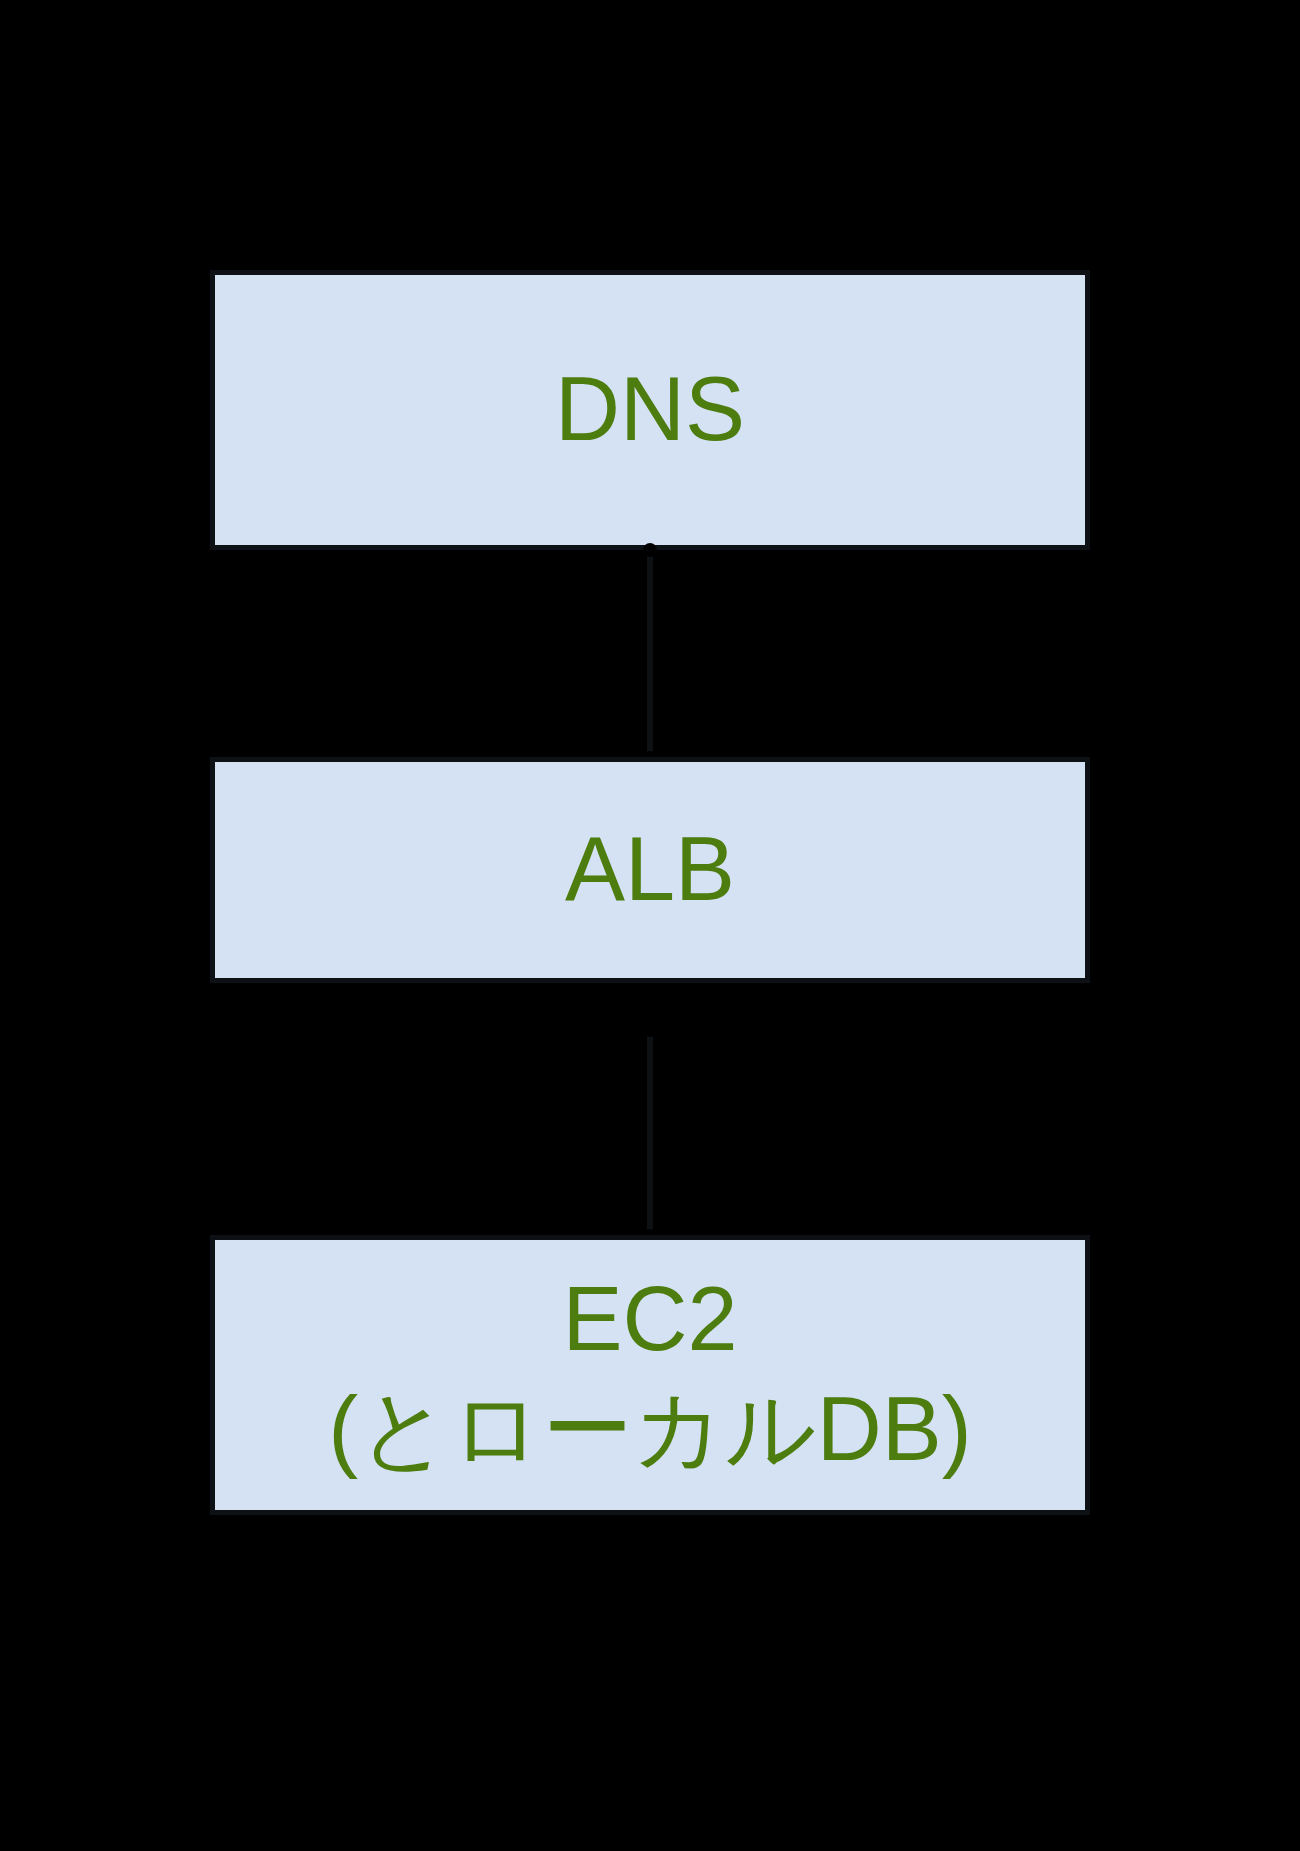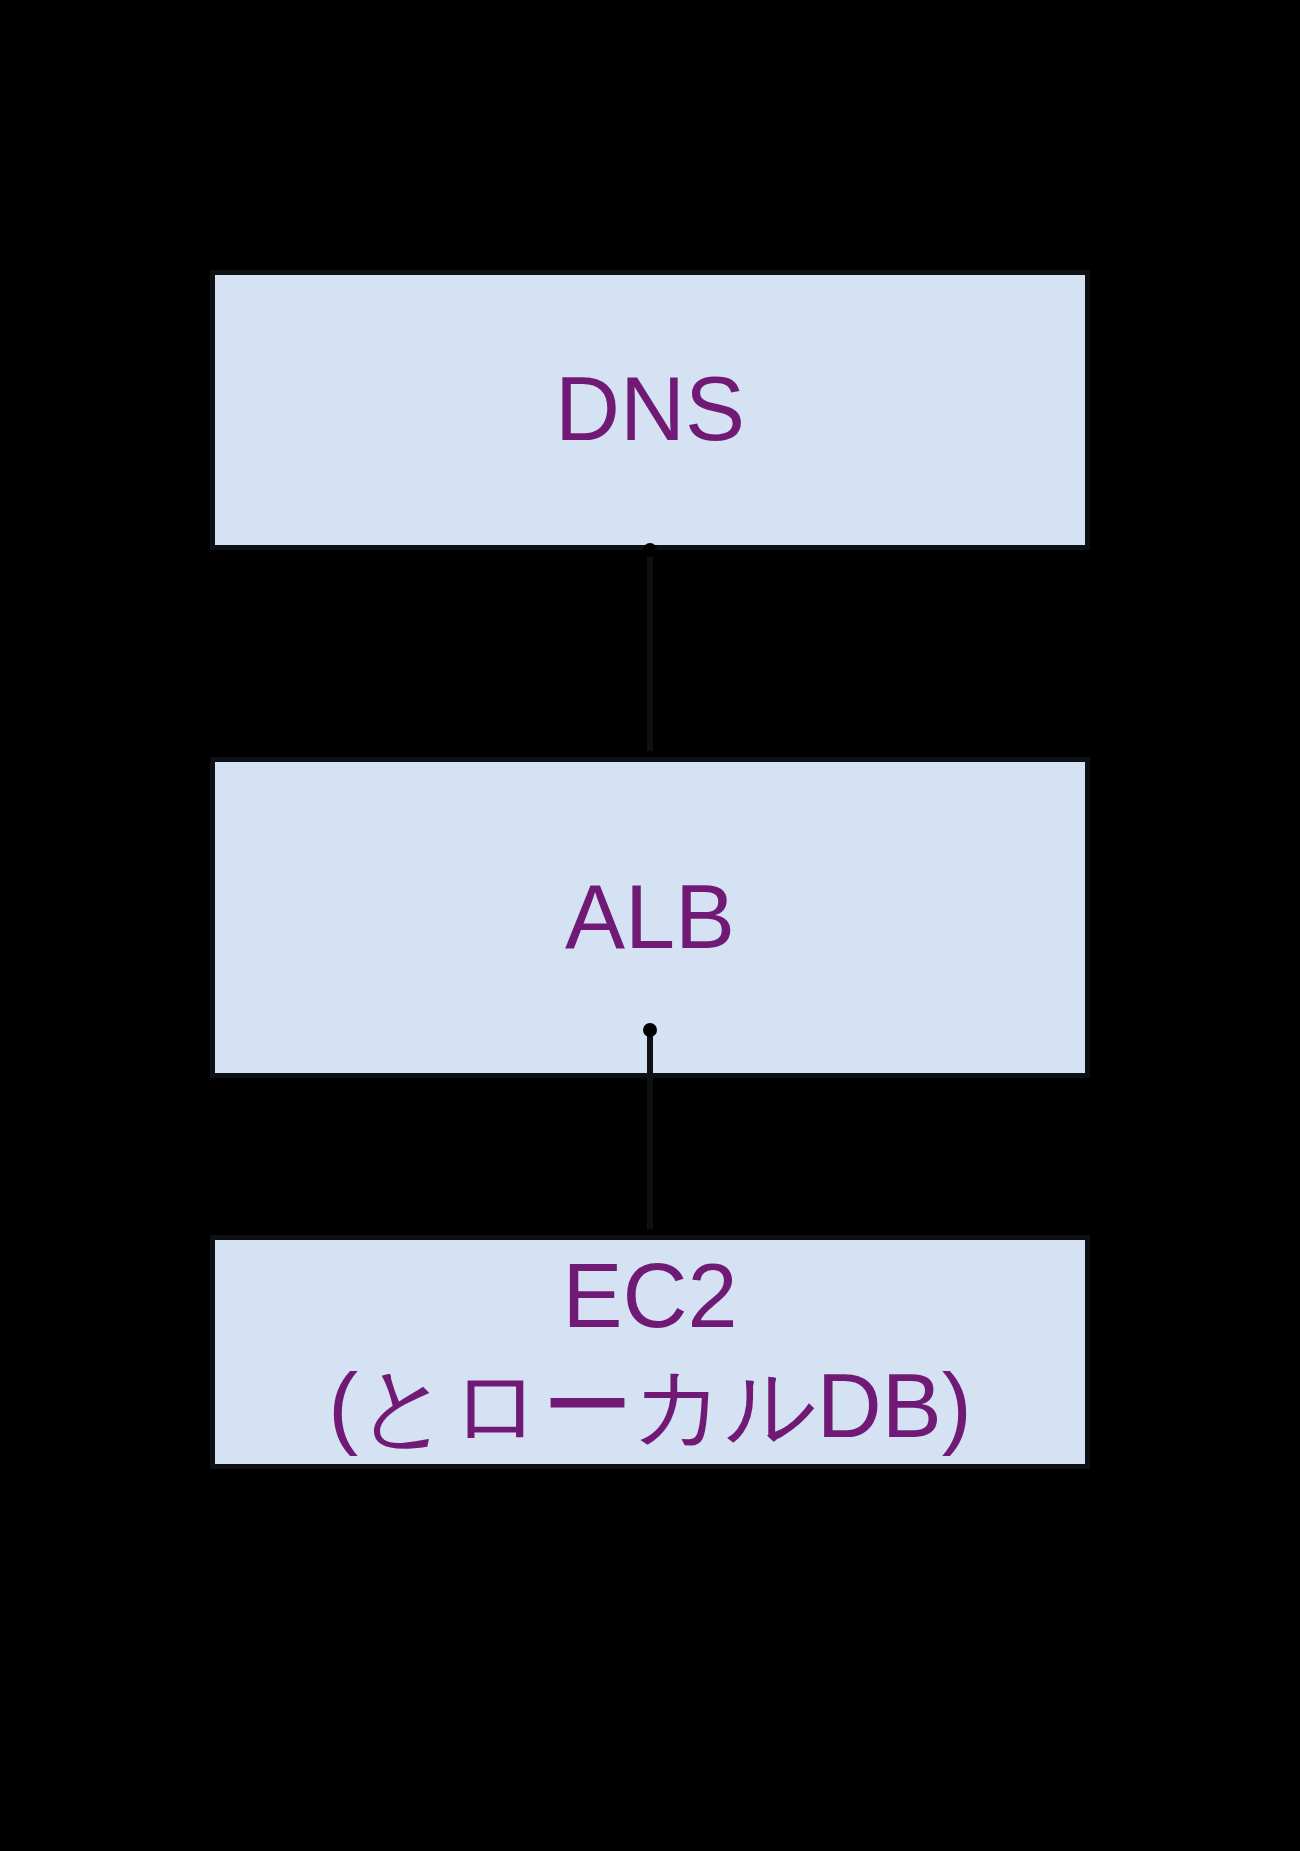--- a/index.html
+++ b/index.html
@@ -20,28 +20,28 @@
     left: 210px;
     width: 880px;
     box-sizing: border-box;
     background: #d4e2f3;
     border: 5px solid #0d1116;
     display: flex;
     flex-direction: column;
     align-items: center;
     justify-content: center;
     text-align: center;
-    color: #701a75;
+    color: #4d7c0f;
     font-size: 90px;
     line-height: 1.22;
     letter-spacing: 0;
   }
   #node-dns { top: 270px; height: 280px; }
-  #node-alb { top: 757px; height: 321px; }
-  #node-ec2 { top: 1235px; height: 234px; }
+  #node-alb { top: 757px; height: 226px; }
+  #node-ec2 { top: 1235px; height: 280px; }
 
   .node .line1, .node .line2 {
     white-space: nowrap;
   }
 
   
   .connector {
     position: absolute;
     left: 647px;
     width: 6px;

